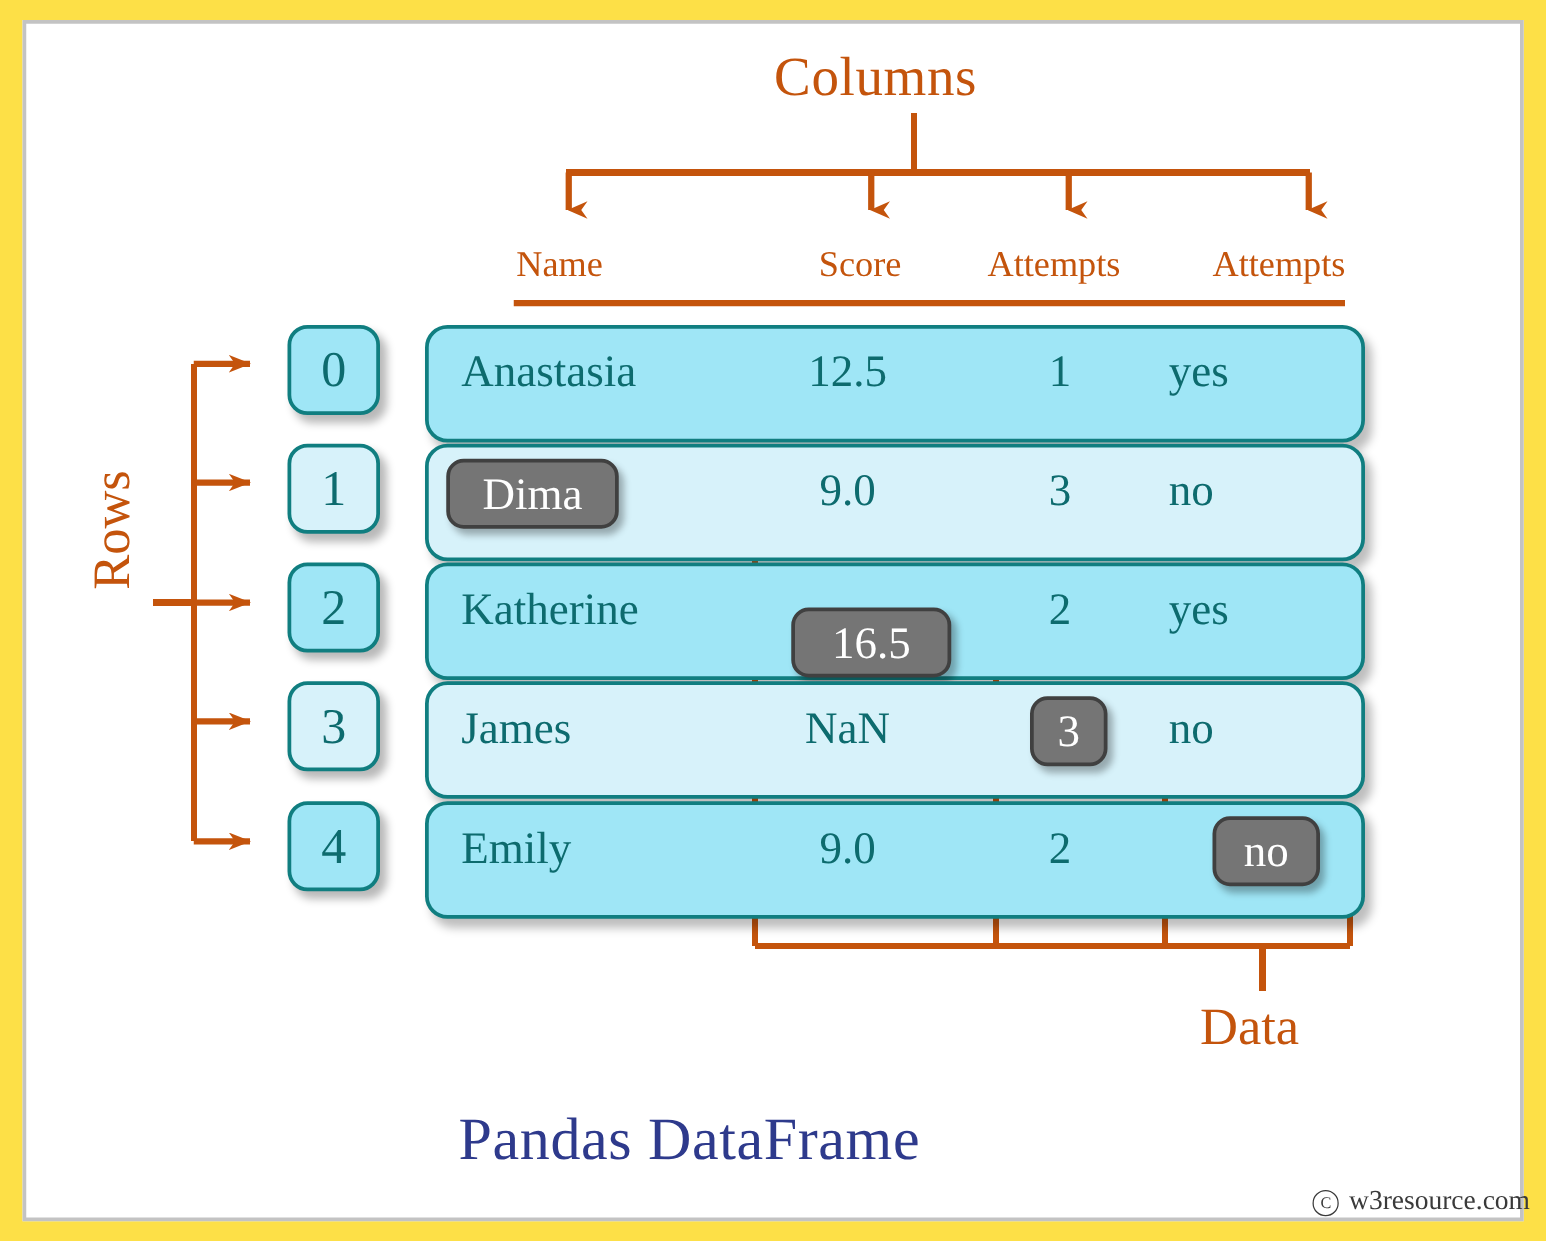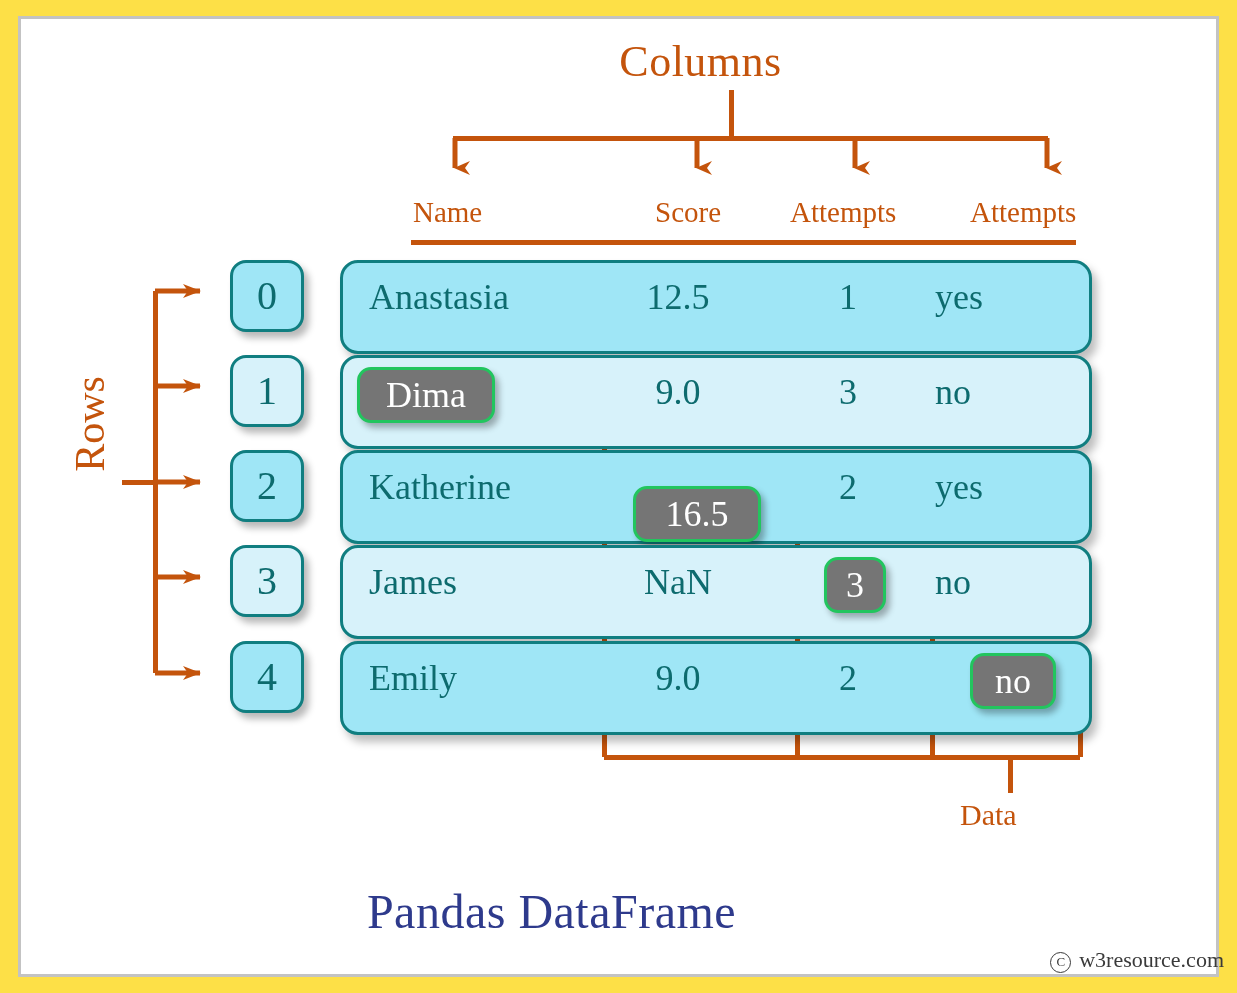--- a/index.html
+++ b/index.html
@@ -63,21 +63,21 @@
     width: 120px;
     text-align: center;
     font-size: 42px;
     transform: rotate(-90deg);
     transform-origin: center center;
   }
 
   .data-label {
     left: 960px;
     top: 798px;
-    font-size: 30px;
+    font-size: 42px;
   }
 
   
   .col-headers {
     position: absolute;
     left: 410px;
     top: 196px;
     width: 668px;
     height: 46px;
   }
@@ -138,21 +138,21 @@
   }
   .cell.name     { left: 26px;  text-align: left;   }
   .cell.score    { left: 248px; width: 174px; text-align: center; }
   .cell.attempts { left: 430px; width: 150px; text-align: center; }
   .cell.qualify  { left: 592px; width: 148px; text-align: left; }
 
   
   .badge {
     position: absolute;
     background: #757575;
-    border: 3px solid #22c55e;
+    border: 3px solid #404040;
     border-radius: 14px;
     box-sizing: border-box;
     color: #ffffff;
     font-size: 36px;
     text-align: center;
     white-space: nowrap;
     box-shadow: 4px 5px 6px rgba(0,0,0,0.30);
   }
 
   

